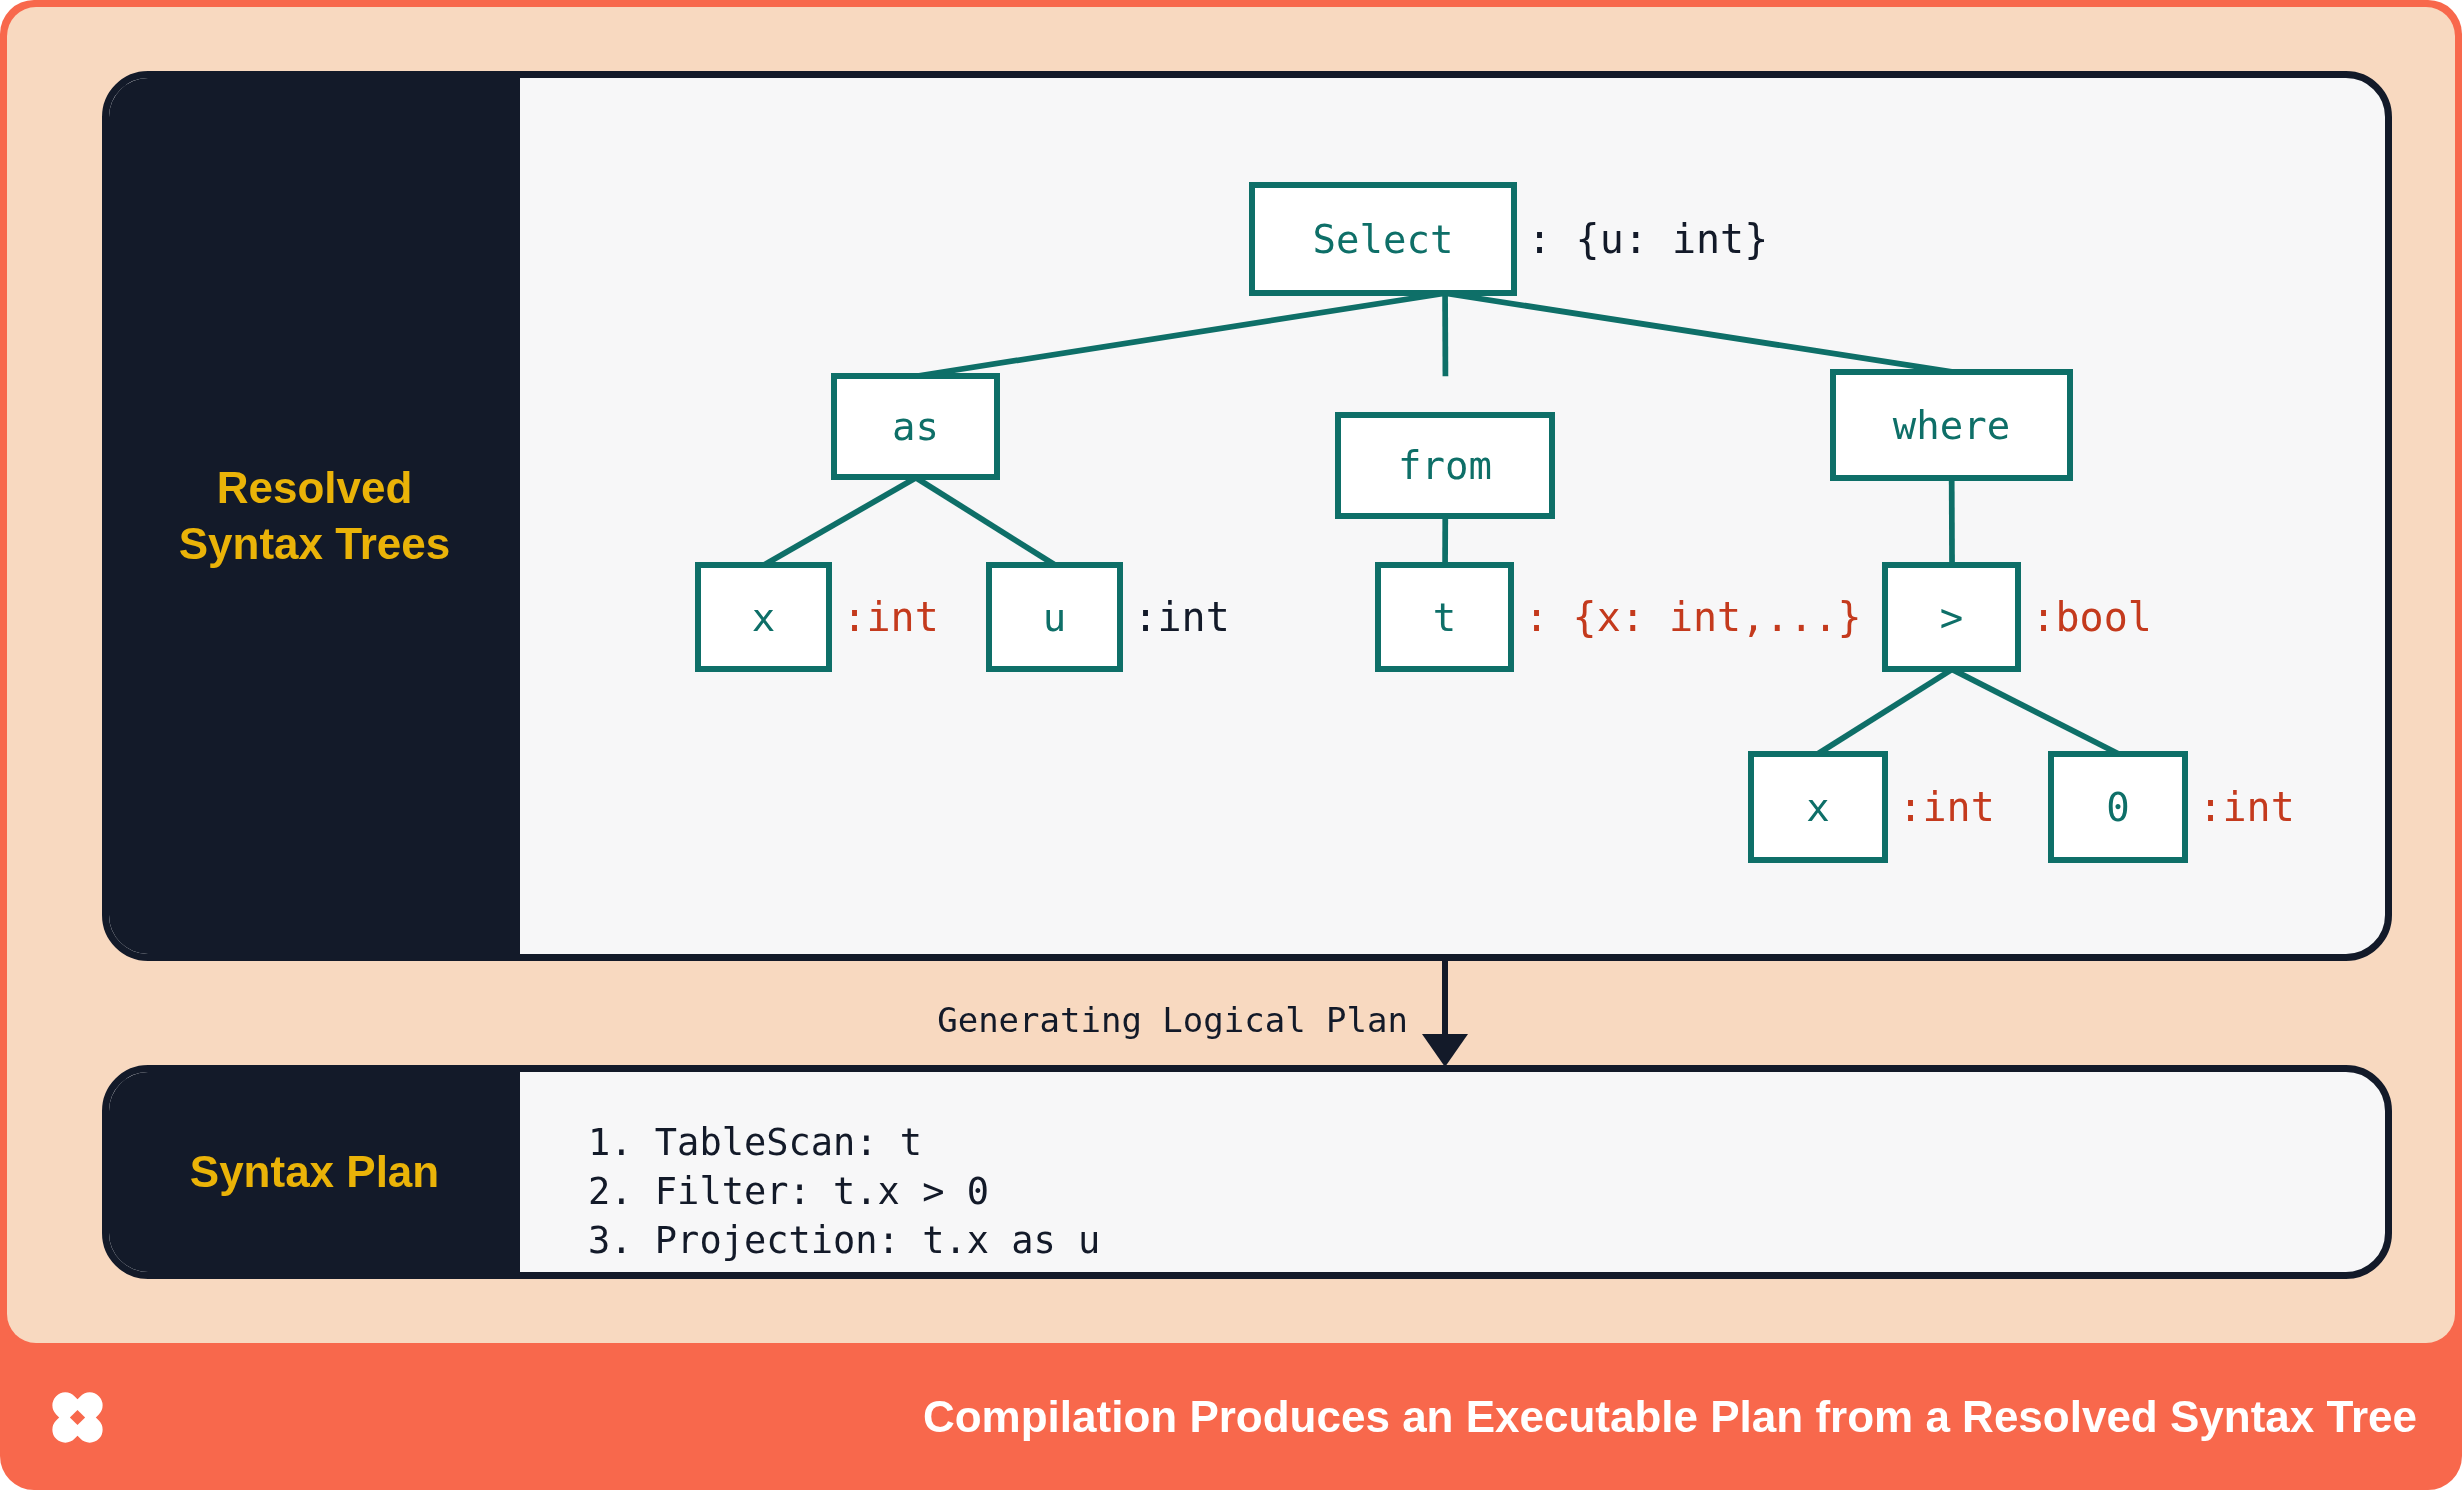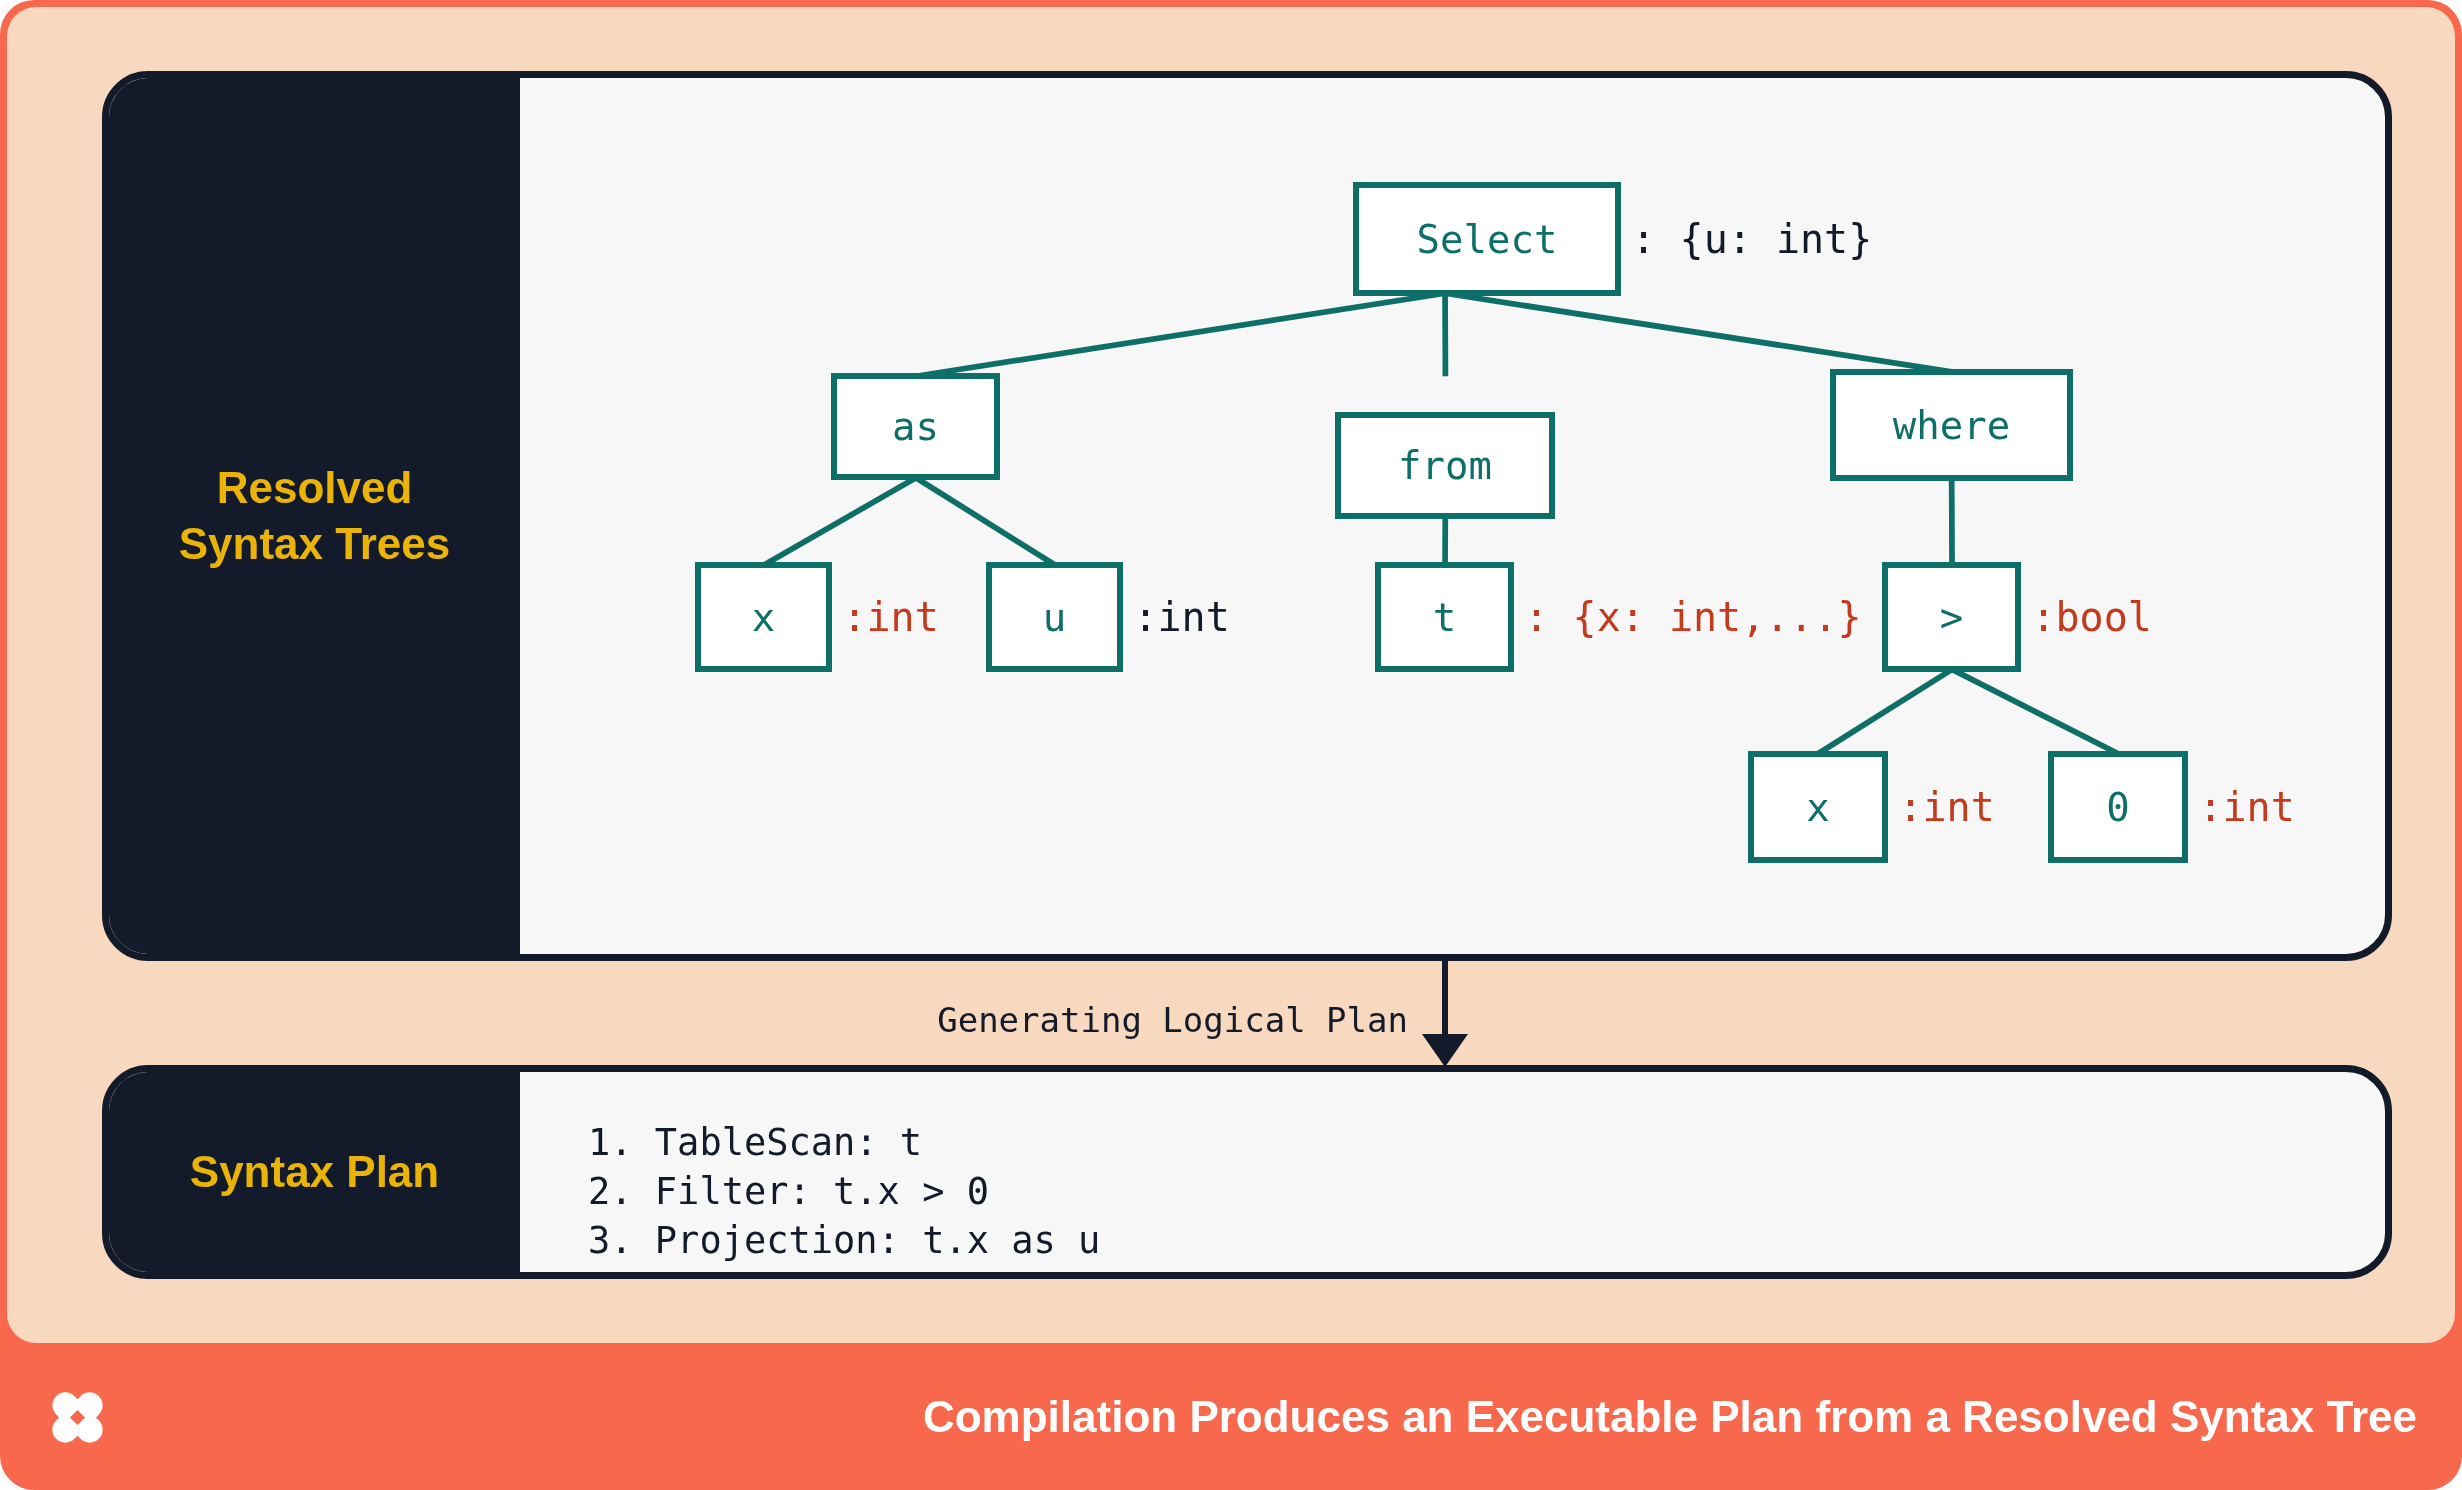--- a/index.html
+++ b/index.html
@@ -163,21 +163,21 @@
           <line x1="1868.5" y1="301" x2="1869" y2="417" stroke="#0E6F68" stroke-width="8"></line>
           <line x1="1868.5" y1="301" x2="2577" y2="411" stroke="#0E6F68" stroke-width="8"></line>
           <line x1="1128.5" y1="559" x2="916" y2="681" stroke="#0E6F68" stroke-width="8"></line>
           <line x1="1128.5" y1="559" x2="1323" y2="681" stroke="#0E6F68" stroke-width="8"></line>
           <line x1="1869" y1="559" x2="1868.5" y2="681" stroke="#0E6F68" stroke-width="8"></line>
           <line x1="2577" y1="559" x2="2577.5" y2="681" stroke="#0E6F68" stroke-width="8"></line>
           <line x1="2577.5" y1="827" x2="2390" y2="945" stroke="#0E6F68" stroke-width="8"></line>
           <line x1="2577.5" y1="827" x2="2810" y2="945" stroke="#0E6F68" stroke-width="8"></line>
         </svg>
 
-    <div class="tree-node" style="left: 1244px; top: 104px; width: 268px; height: 114px;">
+    <div class="tree-node" style="left: 1140px; top: 104px; width: 268px; height: 114px;">
           <span class="node-label">Select</span>
           <span class="node-annotation navy">: {u: int}</span>
         </div>
         <div class="tree-node" style="left: 722px; top: 295px; width: 169px; height: 107px;">
           <span class="node-label">as</span>
         </div>
         <div class="tree-node" style="left: 1226px; top: 295px; width: 220px; height: 107px; margin-top: 39px;">
           <span class="node-label">from</span>
         </div>
         <div class="tree-node" style="left: 1721px; top: 291px; width: 243px; height: 112px;">

